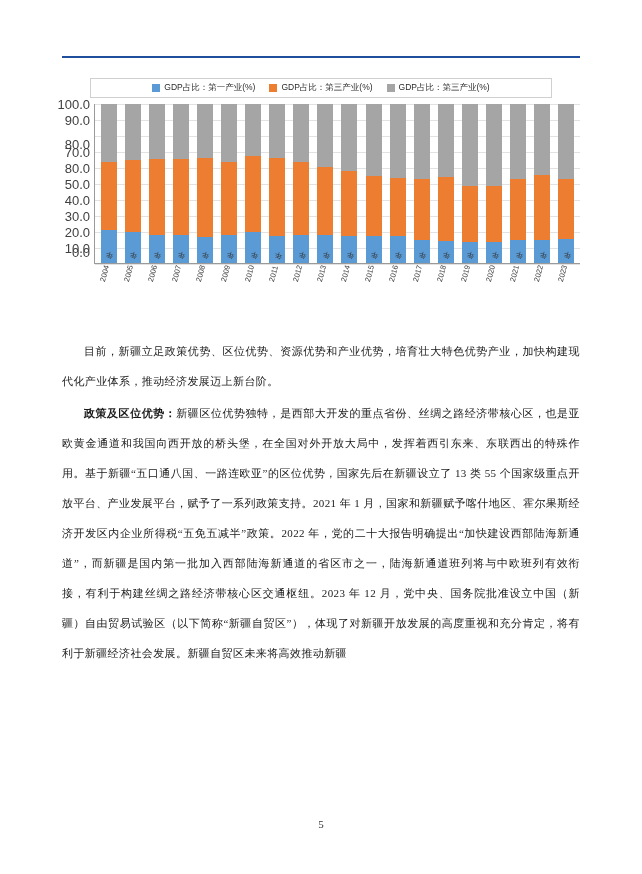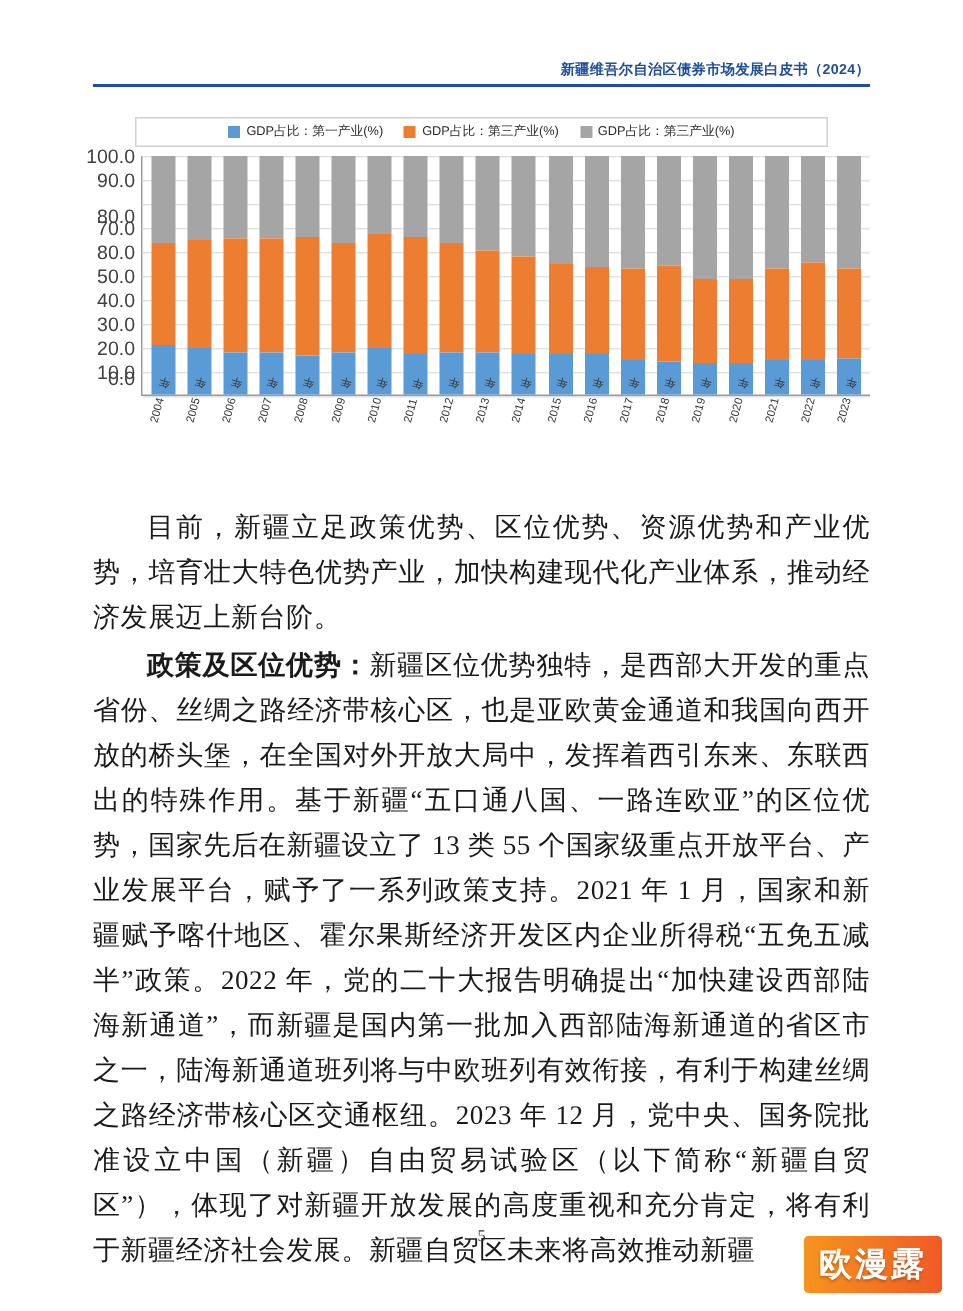--- a/index.html
+++ b/index.html
@@ -156,21 +156,21 @@
     letter-spacing: .5px;
   }
   
   .body-text {
     position: absolute;
     top: 336px;
     left: 62px;
     width: 518px;
   }
   .para {
-    font-size: 18px;
+    font-size: 11px;
     line-height: 30px;
     text-align: justify;
     text-justify: inter-ideograph;
     text-indent: 2em;
     margin: 0 0 2px 0;
     letter-spacing: .4px;
   }
   .para b { font-weight: bold; }
   .page-number {
     position: absolute;
@@ -196,21 +196,20 @@
     border-radius: 3px;
     letter-spacing: 2px;
     text-shadow: 0 1px 2px rgba(0,0,0,.25);
   }
 </style>
 </head>
 <body>
 
 <div class="page">
 
-  <div class="header">新疆维吾尔自治区债券市场发展白皮书（2024）</div>
   <div class="header-rule"></div>
 
   <div class="chart-block">
     <div class="legend" id="legend">
         <div class="legend-item">
           <span class="legend-swatch" style="background: rgb(91, 155, 213);"></span>
           <span>GDP占比：第一产业(%)</span>
         </div>
         <div class="legend-item">
           <span class="legend-swatch" style="background: rgb(237, 125, 49);"></span>
@@ -378,14 +377,13 @@
   </div>
 
 
   <div class="body-text">
     <p class="para">目前，新疆立足政策优势、区位优势、资源优势和产业优势，培育壮大特色优势产业，加快构建现代化产业体系，推动经济发展迈上新台阶。</p>
     <p class="para"><b>政策及区位优势：</b><span>新疆区位优势独特，是西部大开发的重点省份、丝绸之路经济带核心区，也是亚欧黄金通道和我国向西开放的桥头堡，在全国对外开放大局中，发挥着西引东来、东联西出的特殊作用。基于新疆“五口通八国、一路连欧亚”的区位优势，国家先后在新疆设立了 13 类 55 个国家级重点开放平台、产业发展平台，赋予了一系列政策支持。2021 年 1 月，国家和新疆赋予喀什地区、霍尔果斯经济开发区内企业所得税“五免五减半”政策。2022 年，党的二十大报告明确提出“加快建设西部陆海新通道”，而新疆是国内第一批加入西部陆海新通道的省区市之一，陆海新通道班列将与中欧班列有效衔接，有利于构建丝绸之路经济带核心区交通枢纽。2023 年 12 月，党中央、国务院批准设立中国（新疆）自由贸易试验区（以下简称“新疆自贸区”），体现了对新疆开放发展的高度重视和充分肯定，将有利于新疆经济社会发展。新疆自贸区未来将高效推动新疆</span></p>
   </div>
 
   <div class="page-number">5</div>
 
-  <div class="watermark">欧漫露</div>
 </div>
 
 </body></html>

